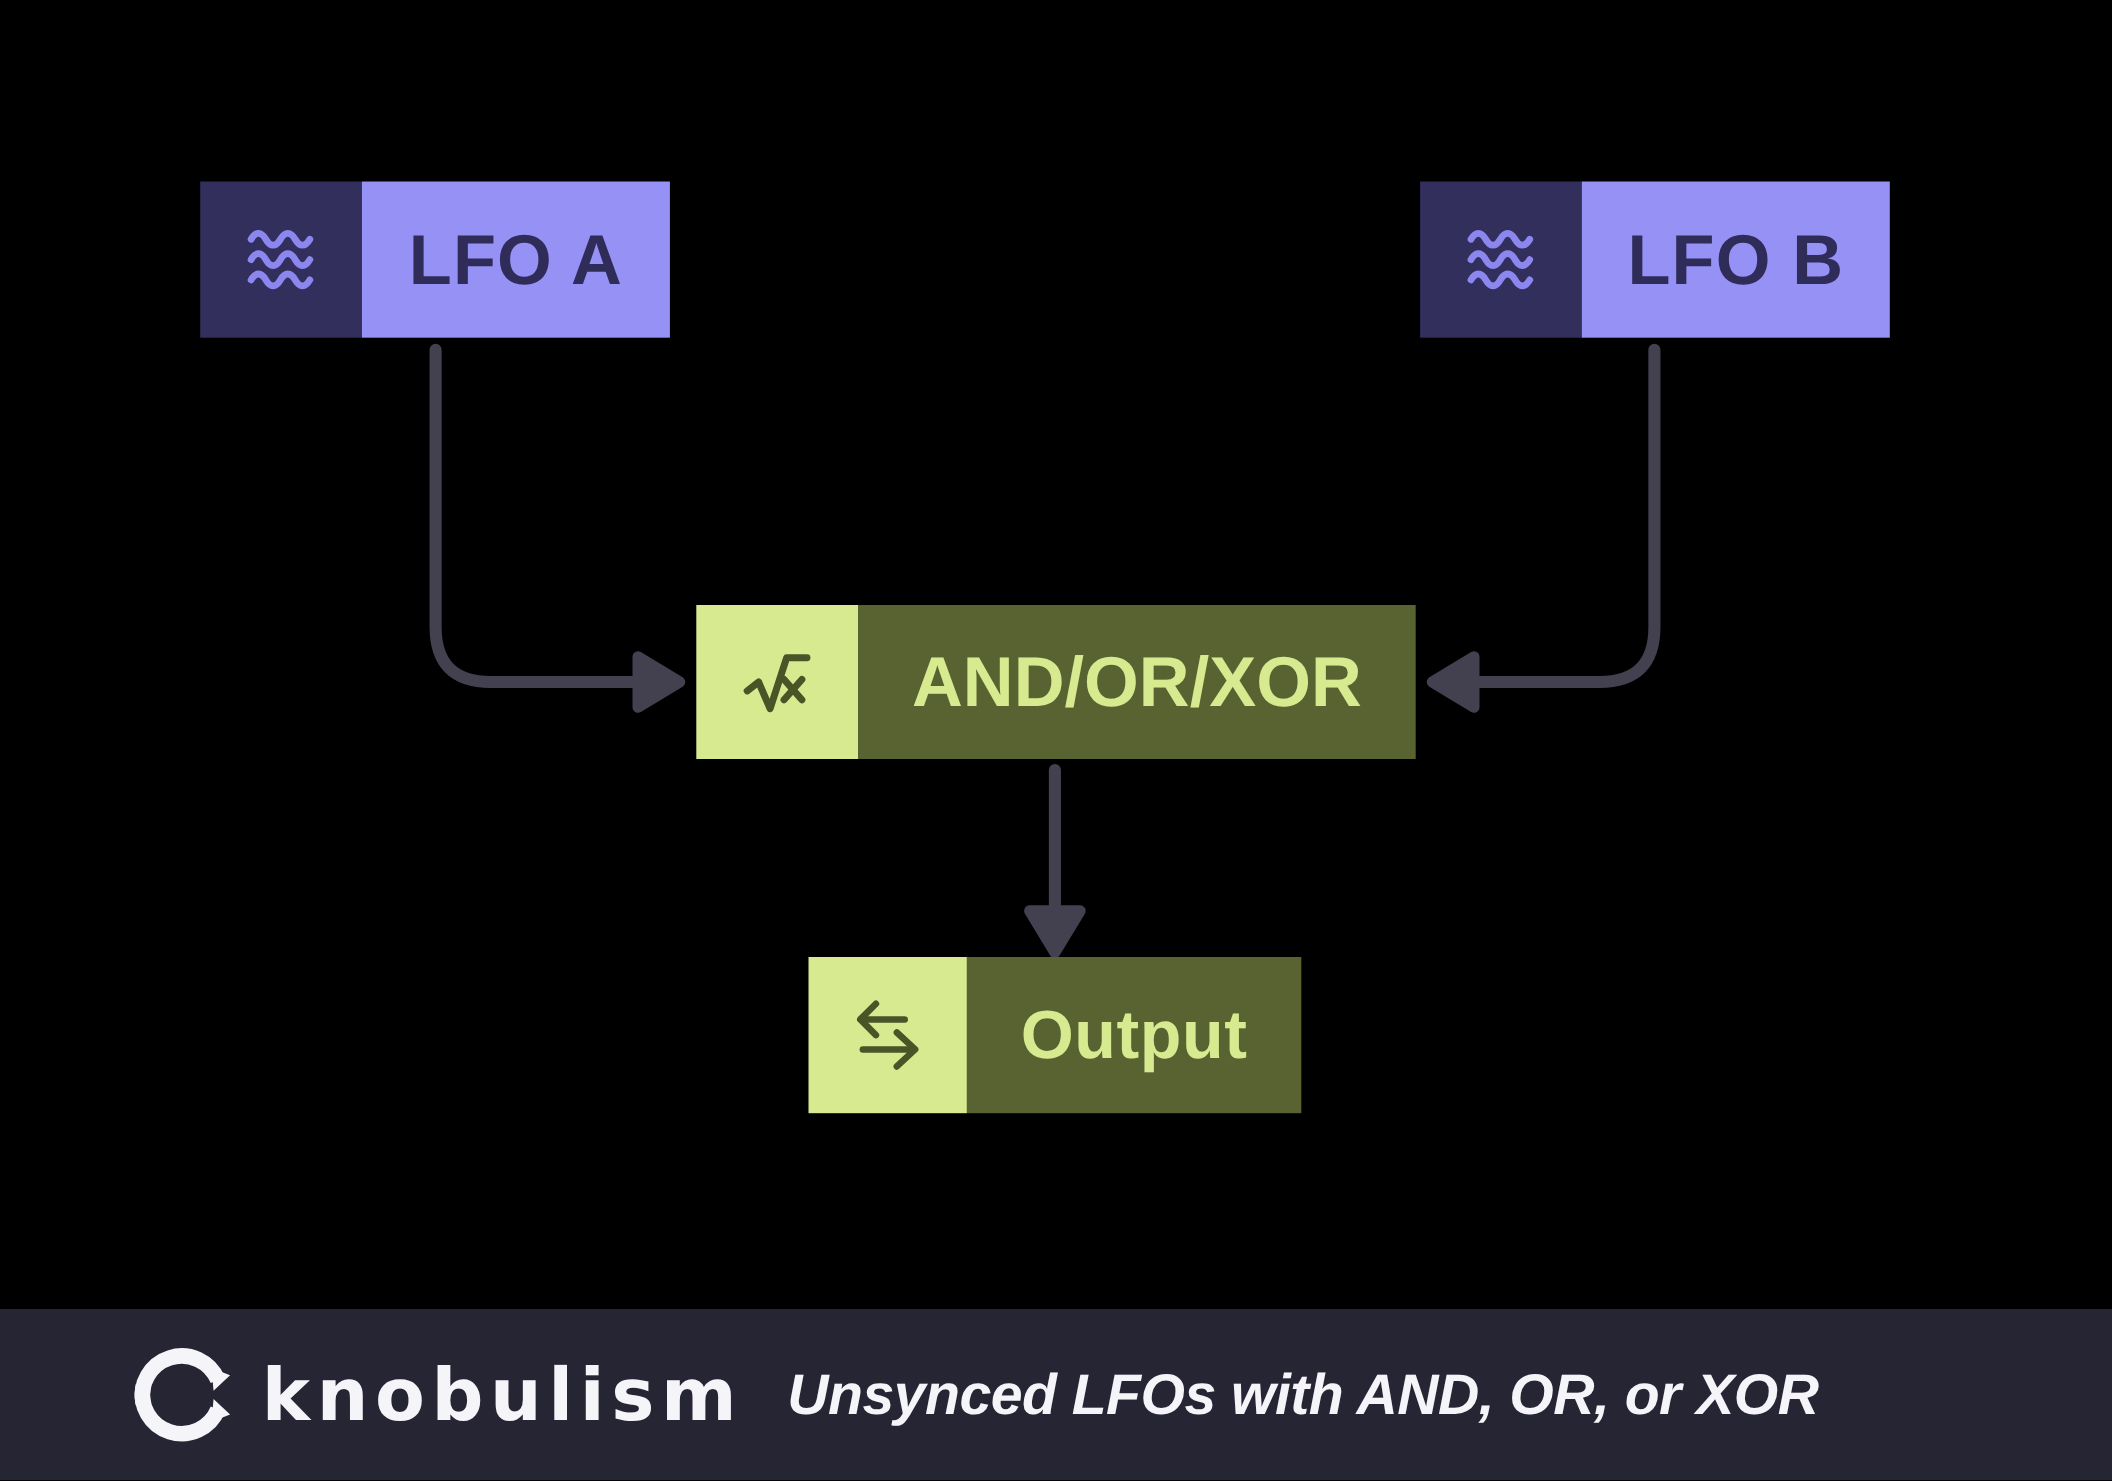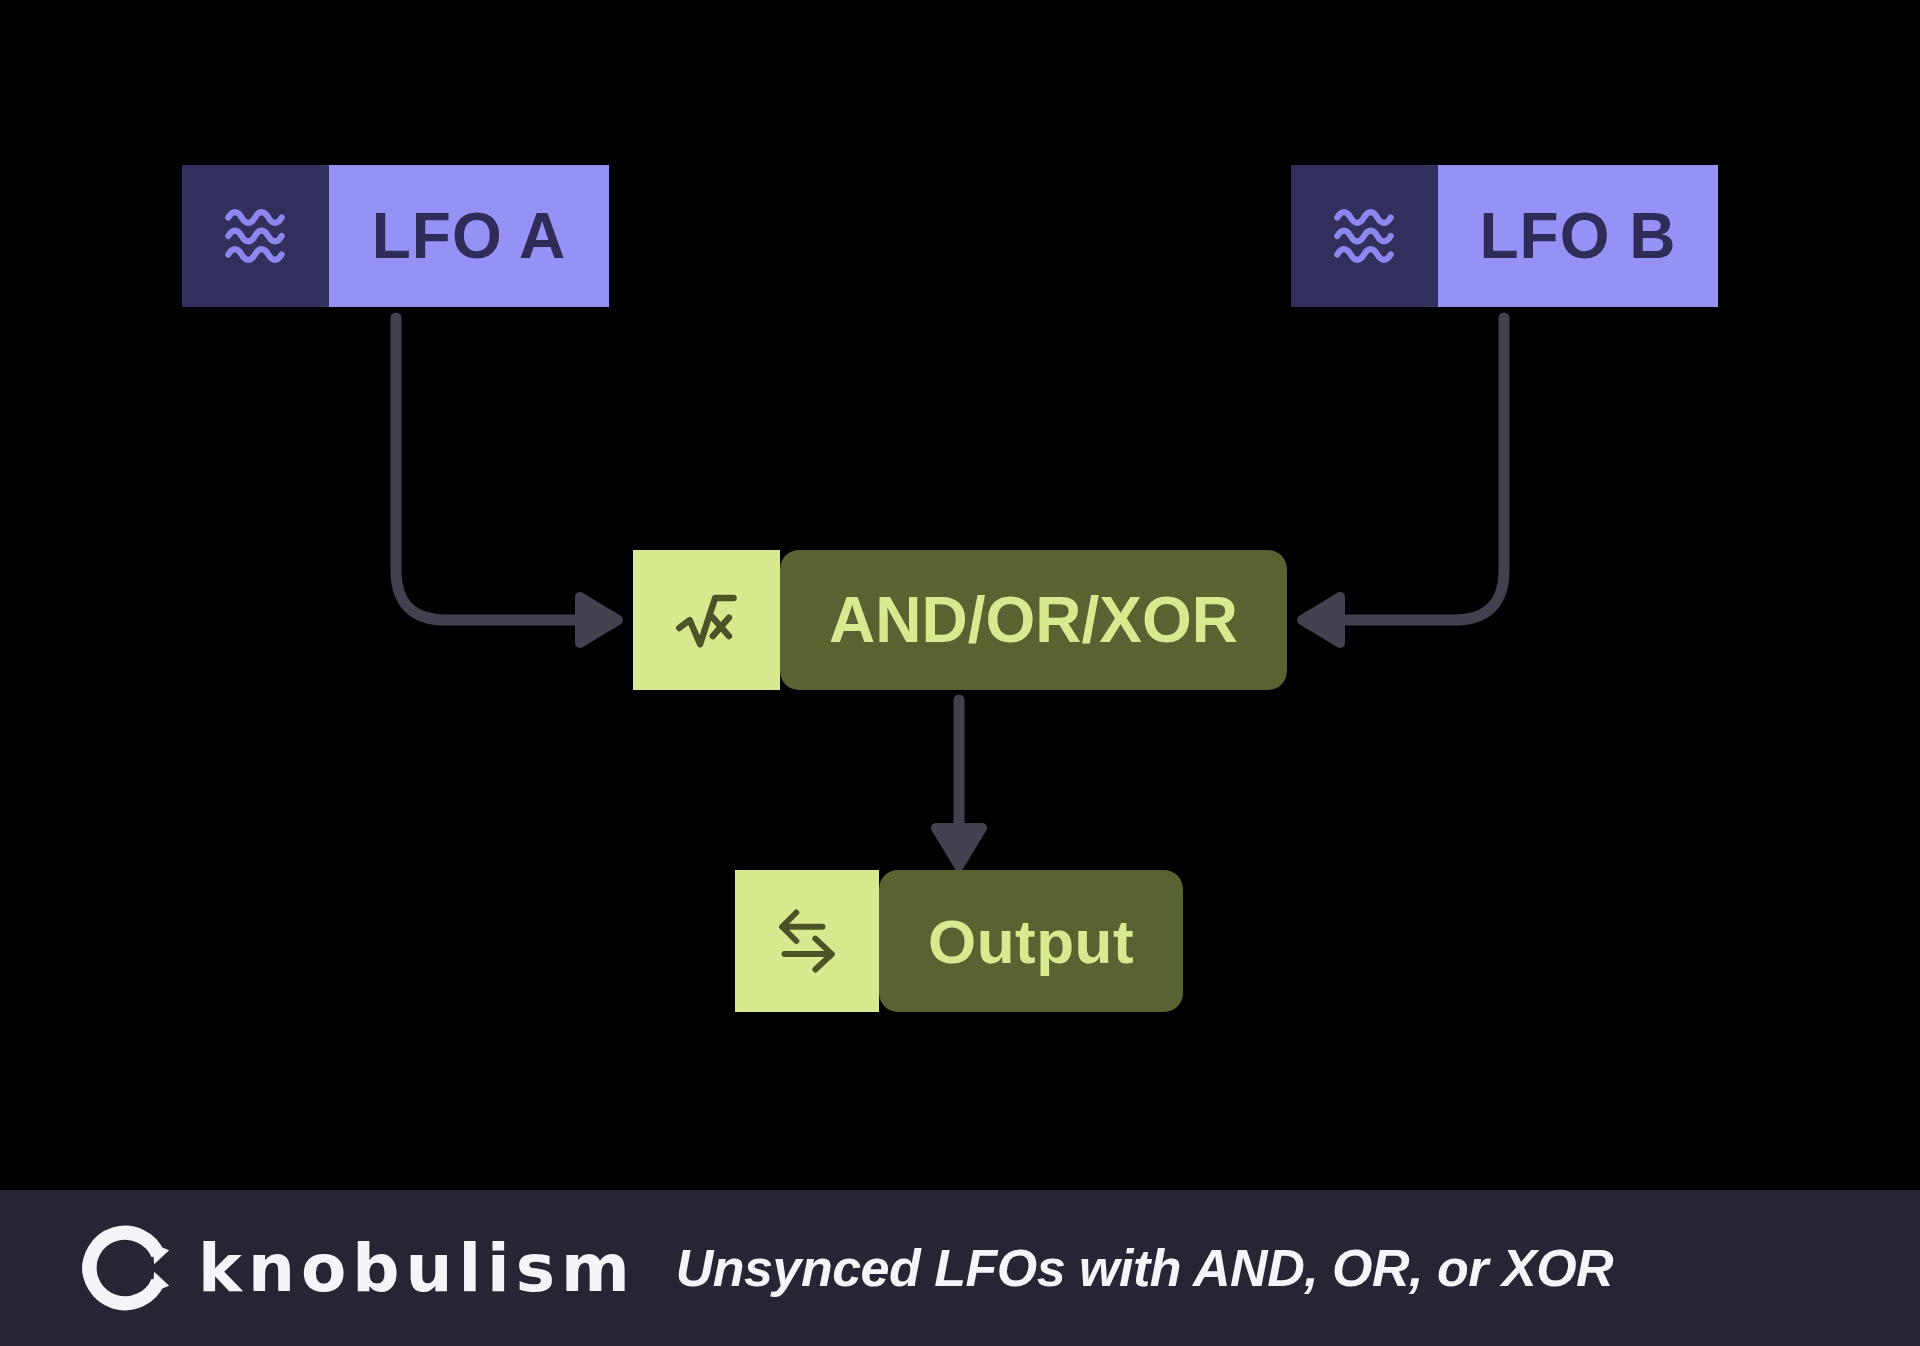--- a/index.html
+++ b/index.html
@@ -56,21 +56,21 @@
     align-items: center;
     justify-content: center;
     font-weight: bold;
     white-space: nowrap;
   }
 
   .node.lfo .icon-cell  { background: #322f5d; }
   .node.lfo .label-cell { background: #9691f4; color: #2f2c59; font-size: 64px; letter-spacing: 1px; }
 
   .node.olive .icon-cell  { background: #d7ea90; }
-  .node.olive .label-cell { background: #596231; color: #d7ea90; border-radius: 19px; }
+  .node.olive .label-cell { background: #596231; color: #d7ea90; }
 
   #node-logic  { left: 633px; top: 550px; width: 654px; height: 140px; }
   #node-logic .label-cell { font-size: 64px; }
   #node-output { left: 735px; top: 870px; width: 448px; height: 142px; }
   #node-output .icon-cell { flex-basis: 144px; }
   #node-output .label-cell { font-size: 62px; letter-spacing: 0.5px; }
 
   #node-lfo-a { left: 182px;  top: 165px; width: 427px; height: 142px; }
   #node-lfo-b { left: 1291px; top: 165px; width: 427px; height: 142px; text-align: right; }
 
@@ -86,21 +86,21 @@
   
   .footer {
     position: absolute;
     left: 0; bottom: 0;
     width: 100%;
     height: 156px;
     background: #262534;
     display: flex;
     align-items: center;
     box-sizing: border-box;
-    padding-left: 78px;
+    padding-left: 118px;
   }
   .logo-svg {
     width: 94px;
     height: 94px;
     flex: 0 0 auto;
   }
   .logo-svg .arc { fill: none; stroke: #f5f4f8; stroke-width: 15; stroke-linecap: butt; }
   .logo-svg .tip { fill: #f5f4f8; stroke: none; }
   .brand {
     margin-left: 26px;

